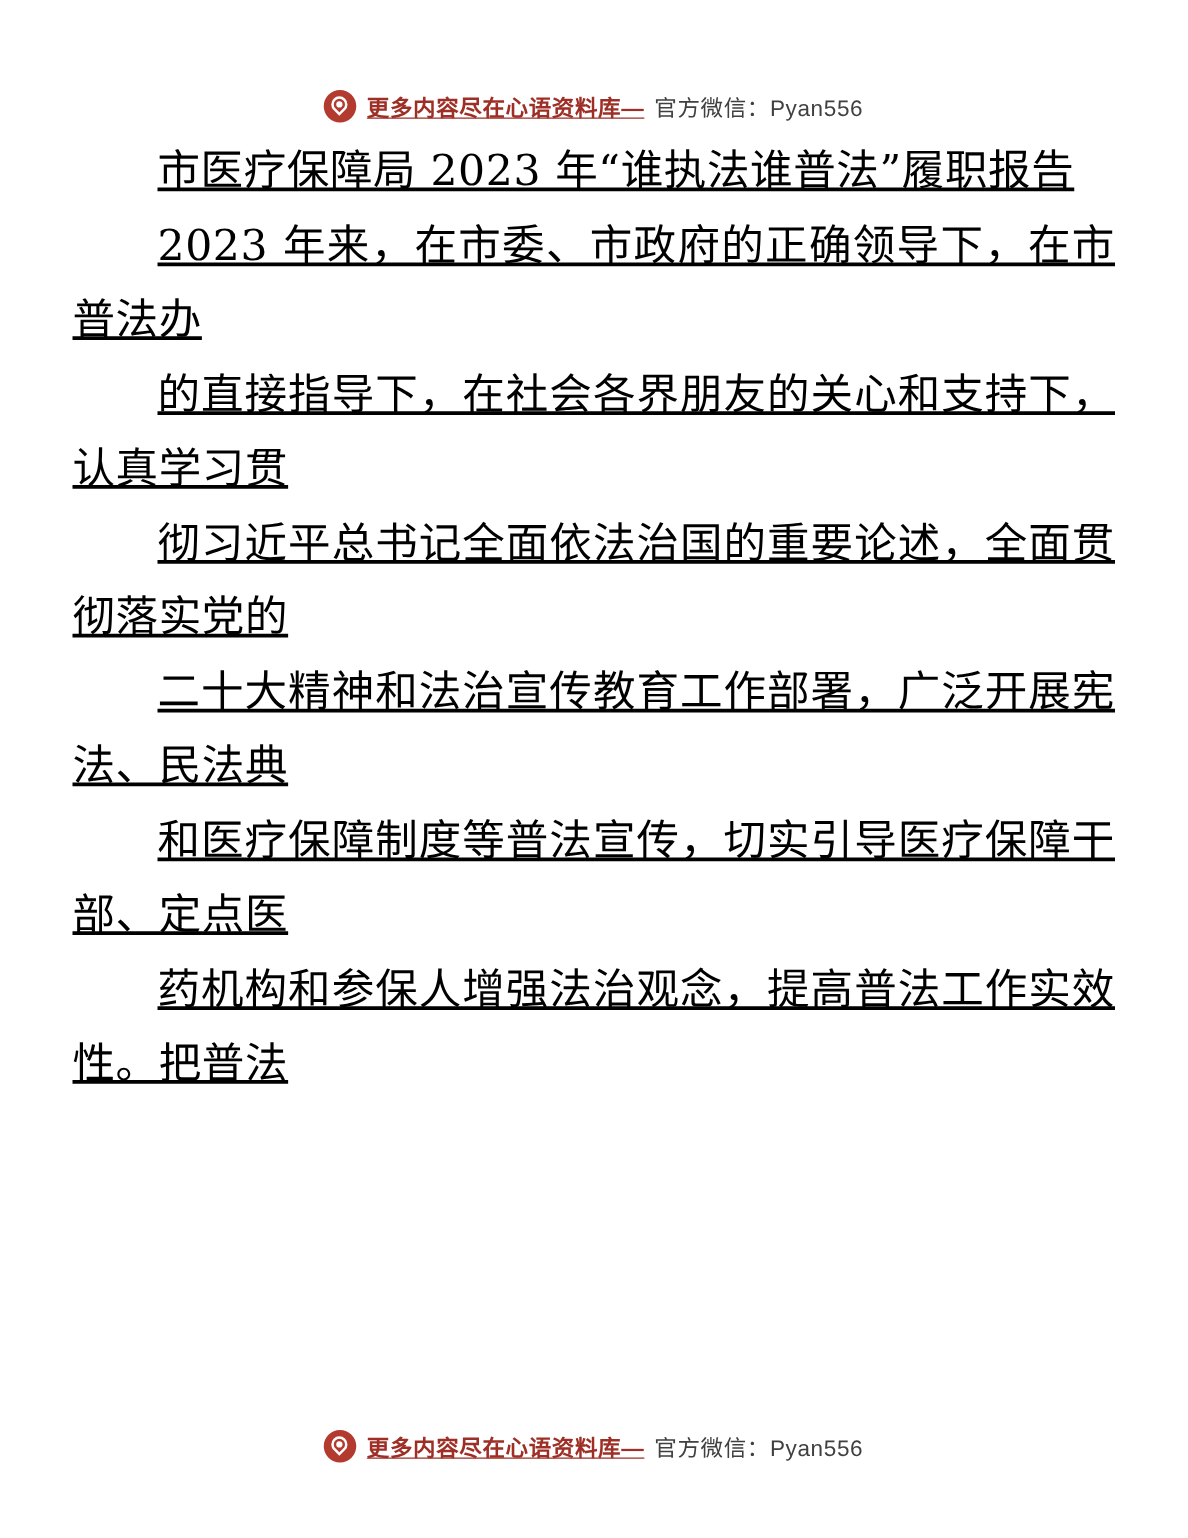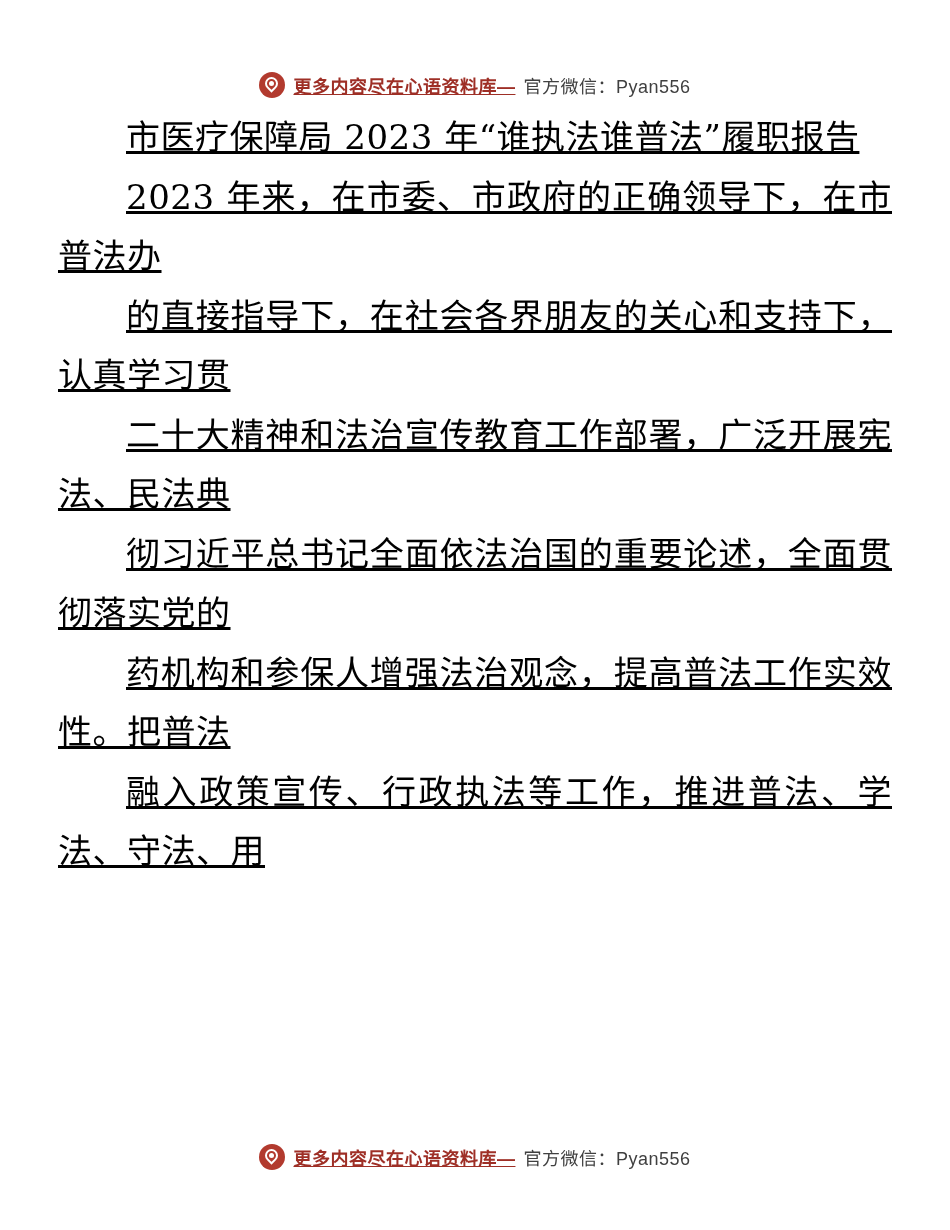--- a/index.html
+++ b/index.html
@@ -118,24 +118,24 @@
   <div class="watermark top">
     <span class="wm-logo"></span>
     <span class="wm-text-main">更多内容尽在心语资料库—</span>
     <span class="wm-text-sub">官方微信：Pyan556</span>
   </div>
 
   <div class="doc-body">
     <p class="para">市医疗保障局 2023 年“谁执法谁普法”履职报告</p>
     <p class="para">2023 年来，在市委、市政府的正确领导下，在市普法办</p>
     <p class="para">的直接指导下，在社会各界朋友的关心和支持下，认真学习贯</p>
+    <p class="para">彻习近平总书记全面依法治国的重要论述，全面贯彻落实党的</p>
     <p class="para">二十大精神和法治宣传教育工作部署，广泛开展宪法、民法典</p>
-    <p class="para">彻习近平总书记全面依法治国的重要论述，全面贯彻落实党的</p>
+    <p class="para">和医疗保障制度等普法宣传，切实引导医疗保障干部、定点医</p>
     <p class="para">药机构和参保人增强法治观念，提高普法工作实效性。把普法</p>
-    <p class="para">融入政策宣传、行政执法等工作，推进普法、学法、守法、用</p>
   </div>
 
   <div class="watermark bottom">
     <span class="wm-logo"></span>
     <span class="wm-text-main">更多内容尽在心语资料库—</span>
     <span class="wm-text-sub">官方微信：Pyan556</span>
   </div>
 
 </div>
 

